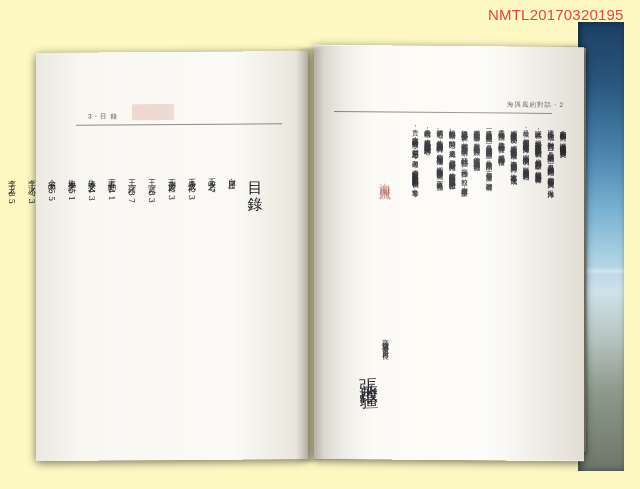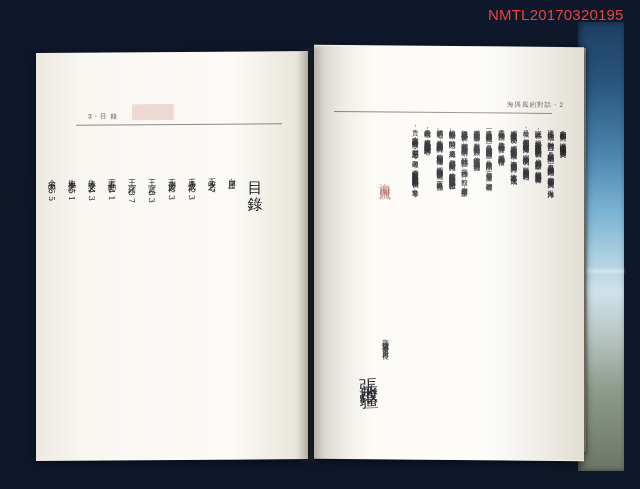--- a/index.html
+++ b/index.html
@@ -10,21 +10,21 @@
   body {
     width: 640px;
     height: 489px;
     overflow: hidden;
     font-family: "Liberation Sans", sans-serif;
   }
   .stage {
     position: relative;
     width: 640px;
     height: 489px;
-    background: #0f172a;
+    background: #fef9c3;
   }
 
   
   .accession {
     position: absolute;
     top: 6px;
     left: 488px;
     color: #e8453c;
     font-size: 15px;
     letter-spacing: 0.2px;

